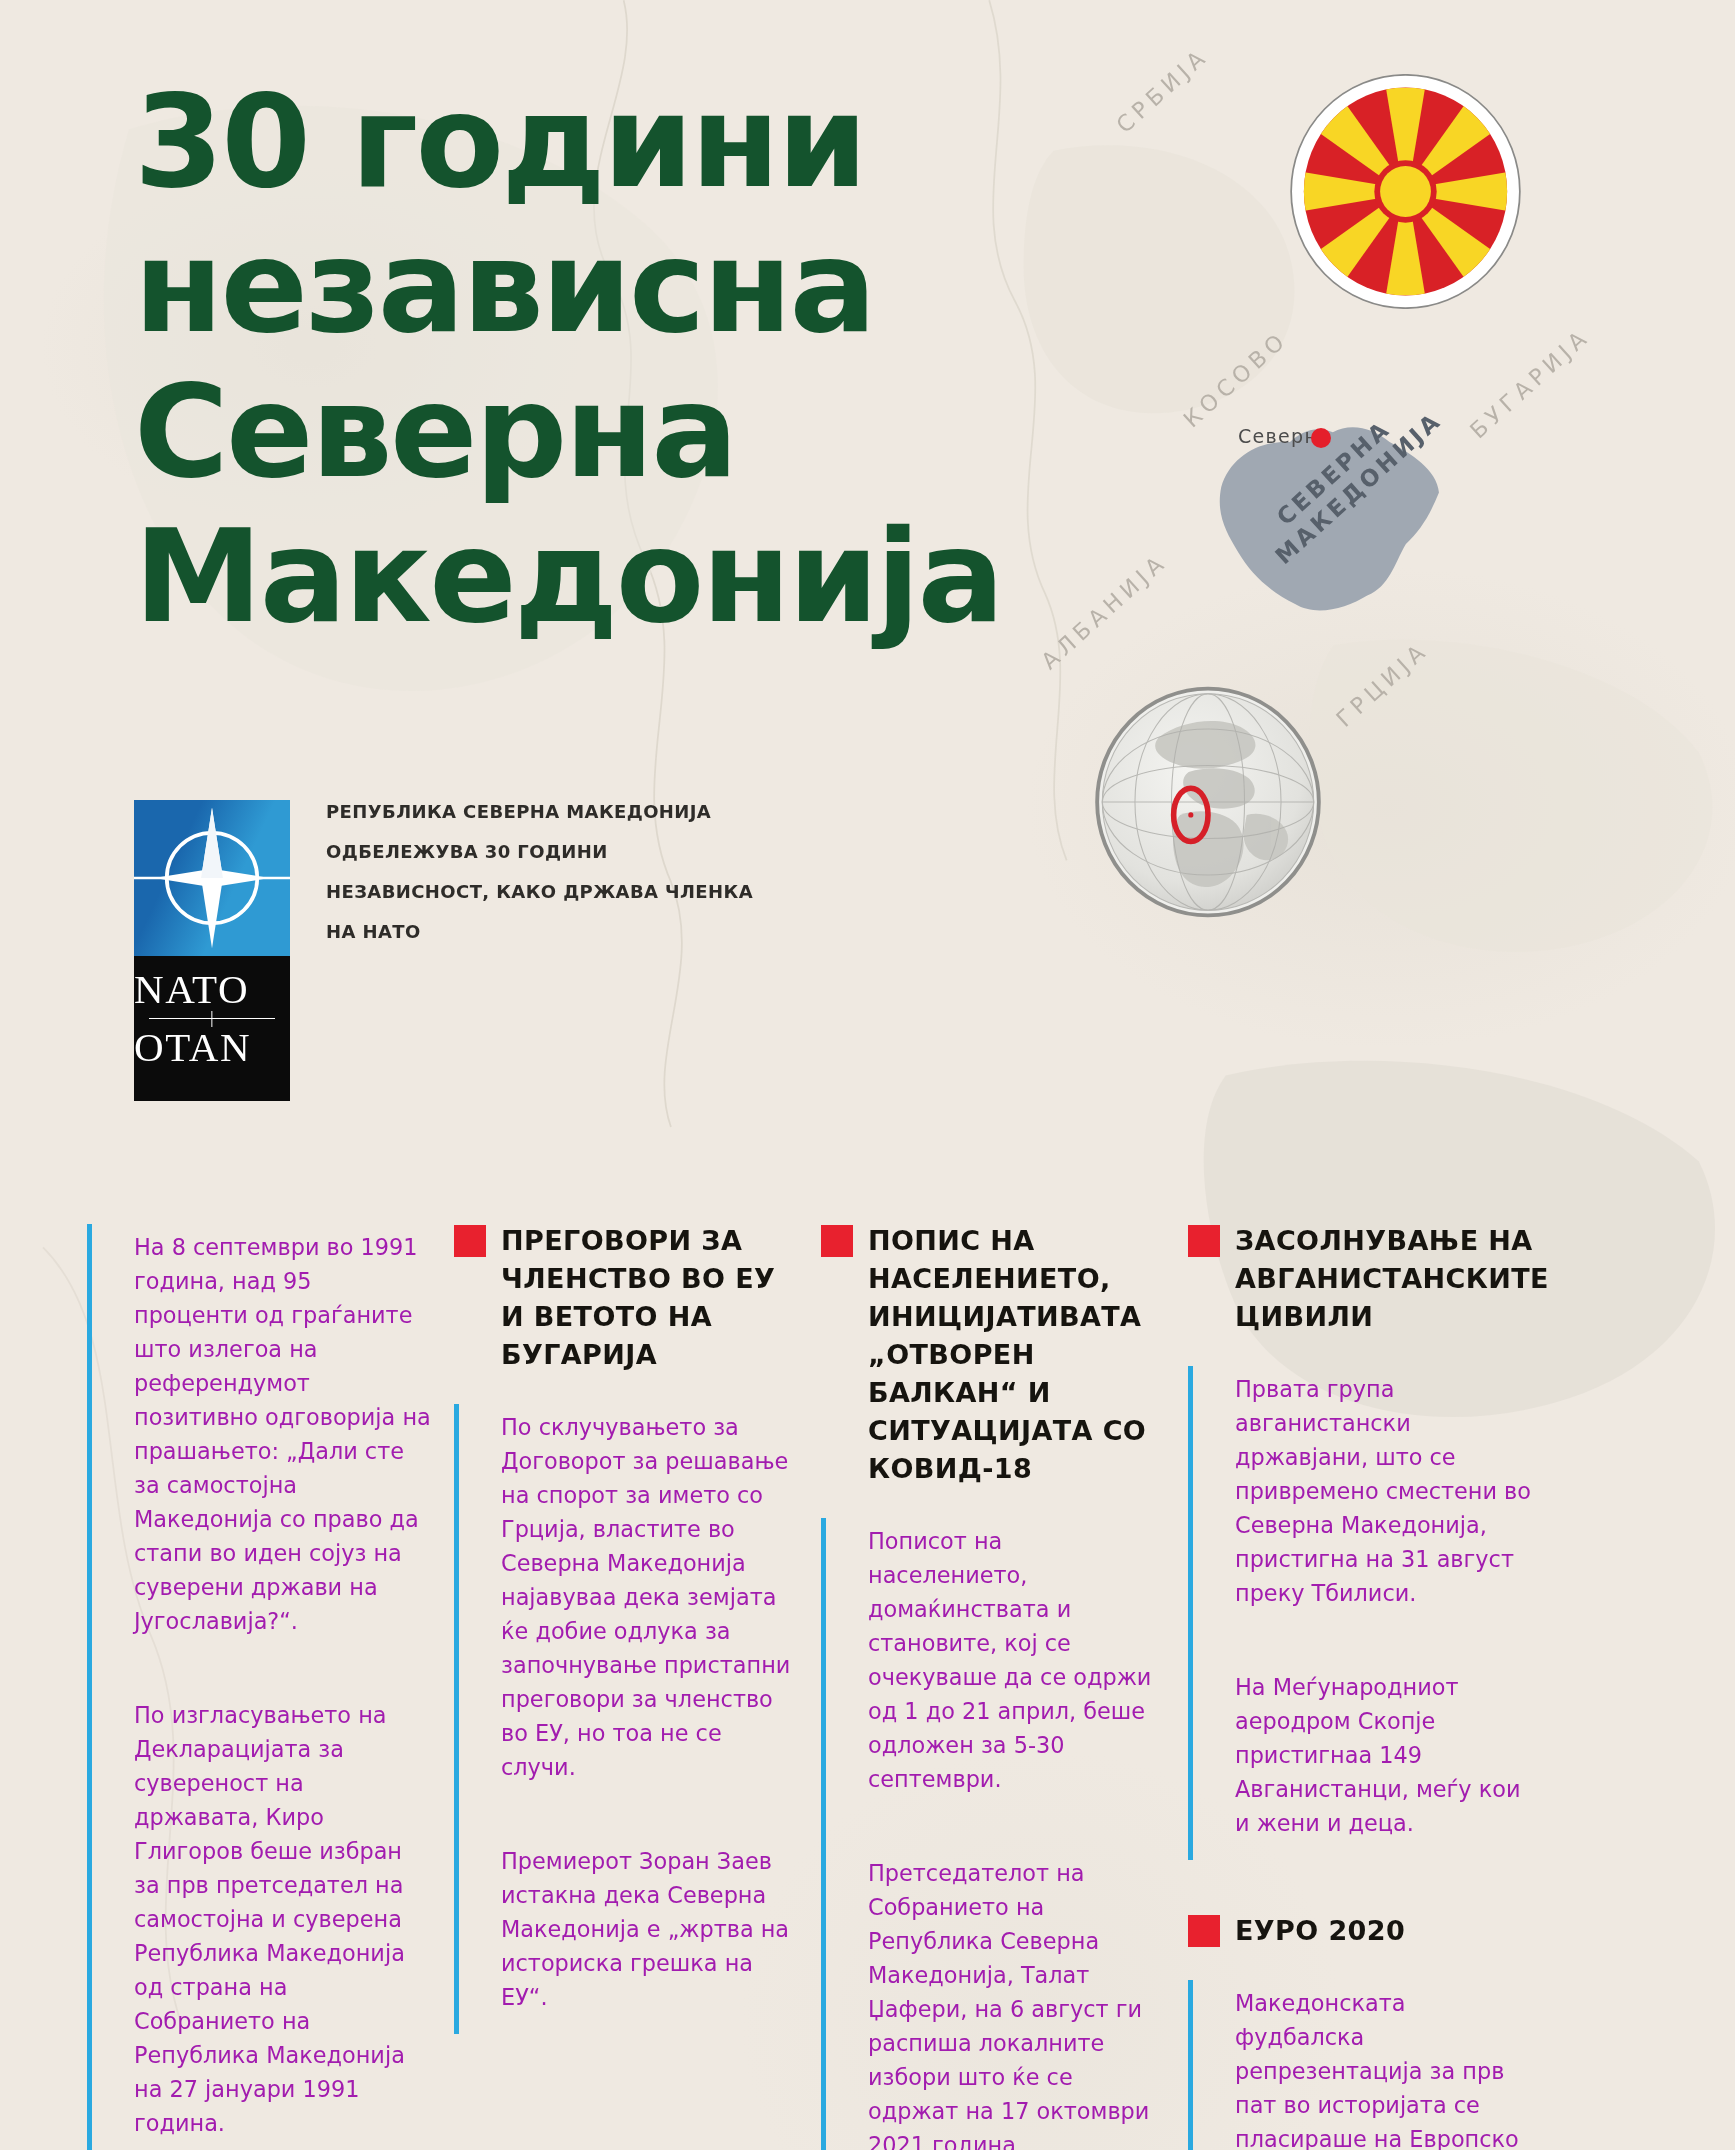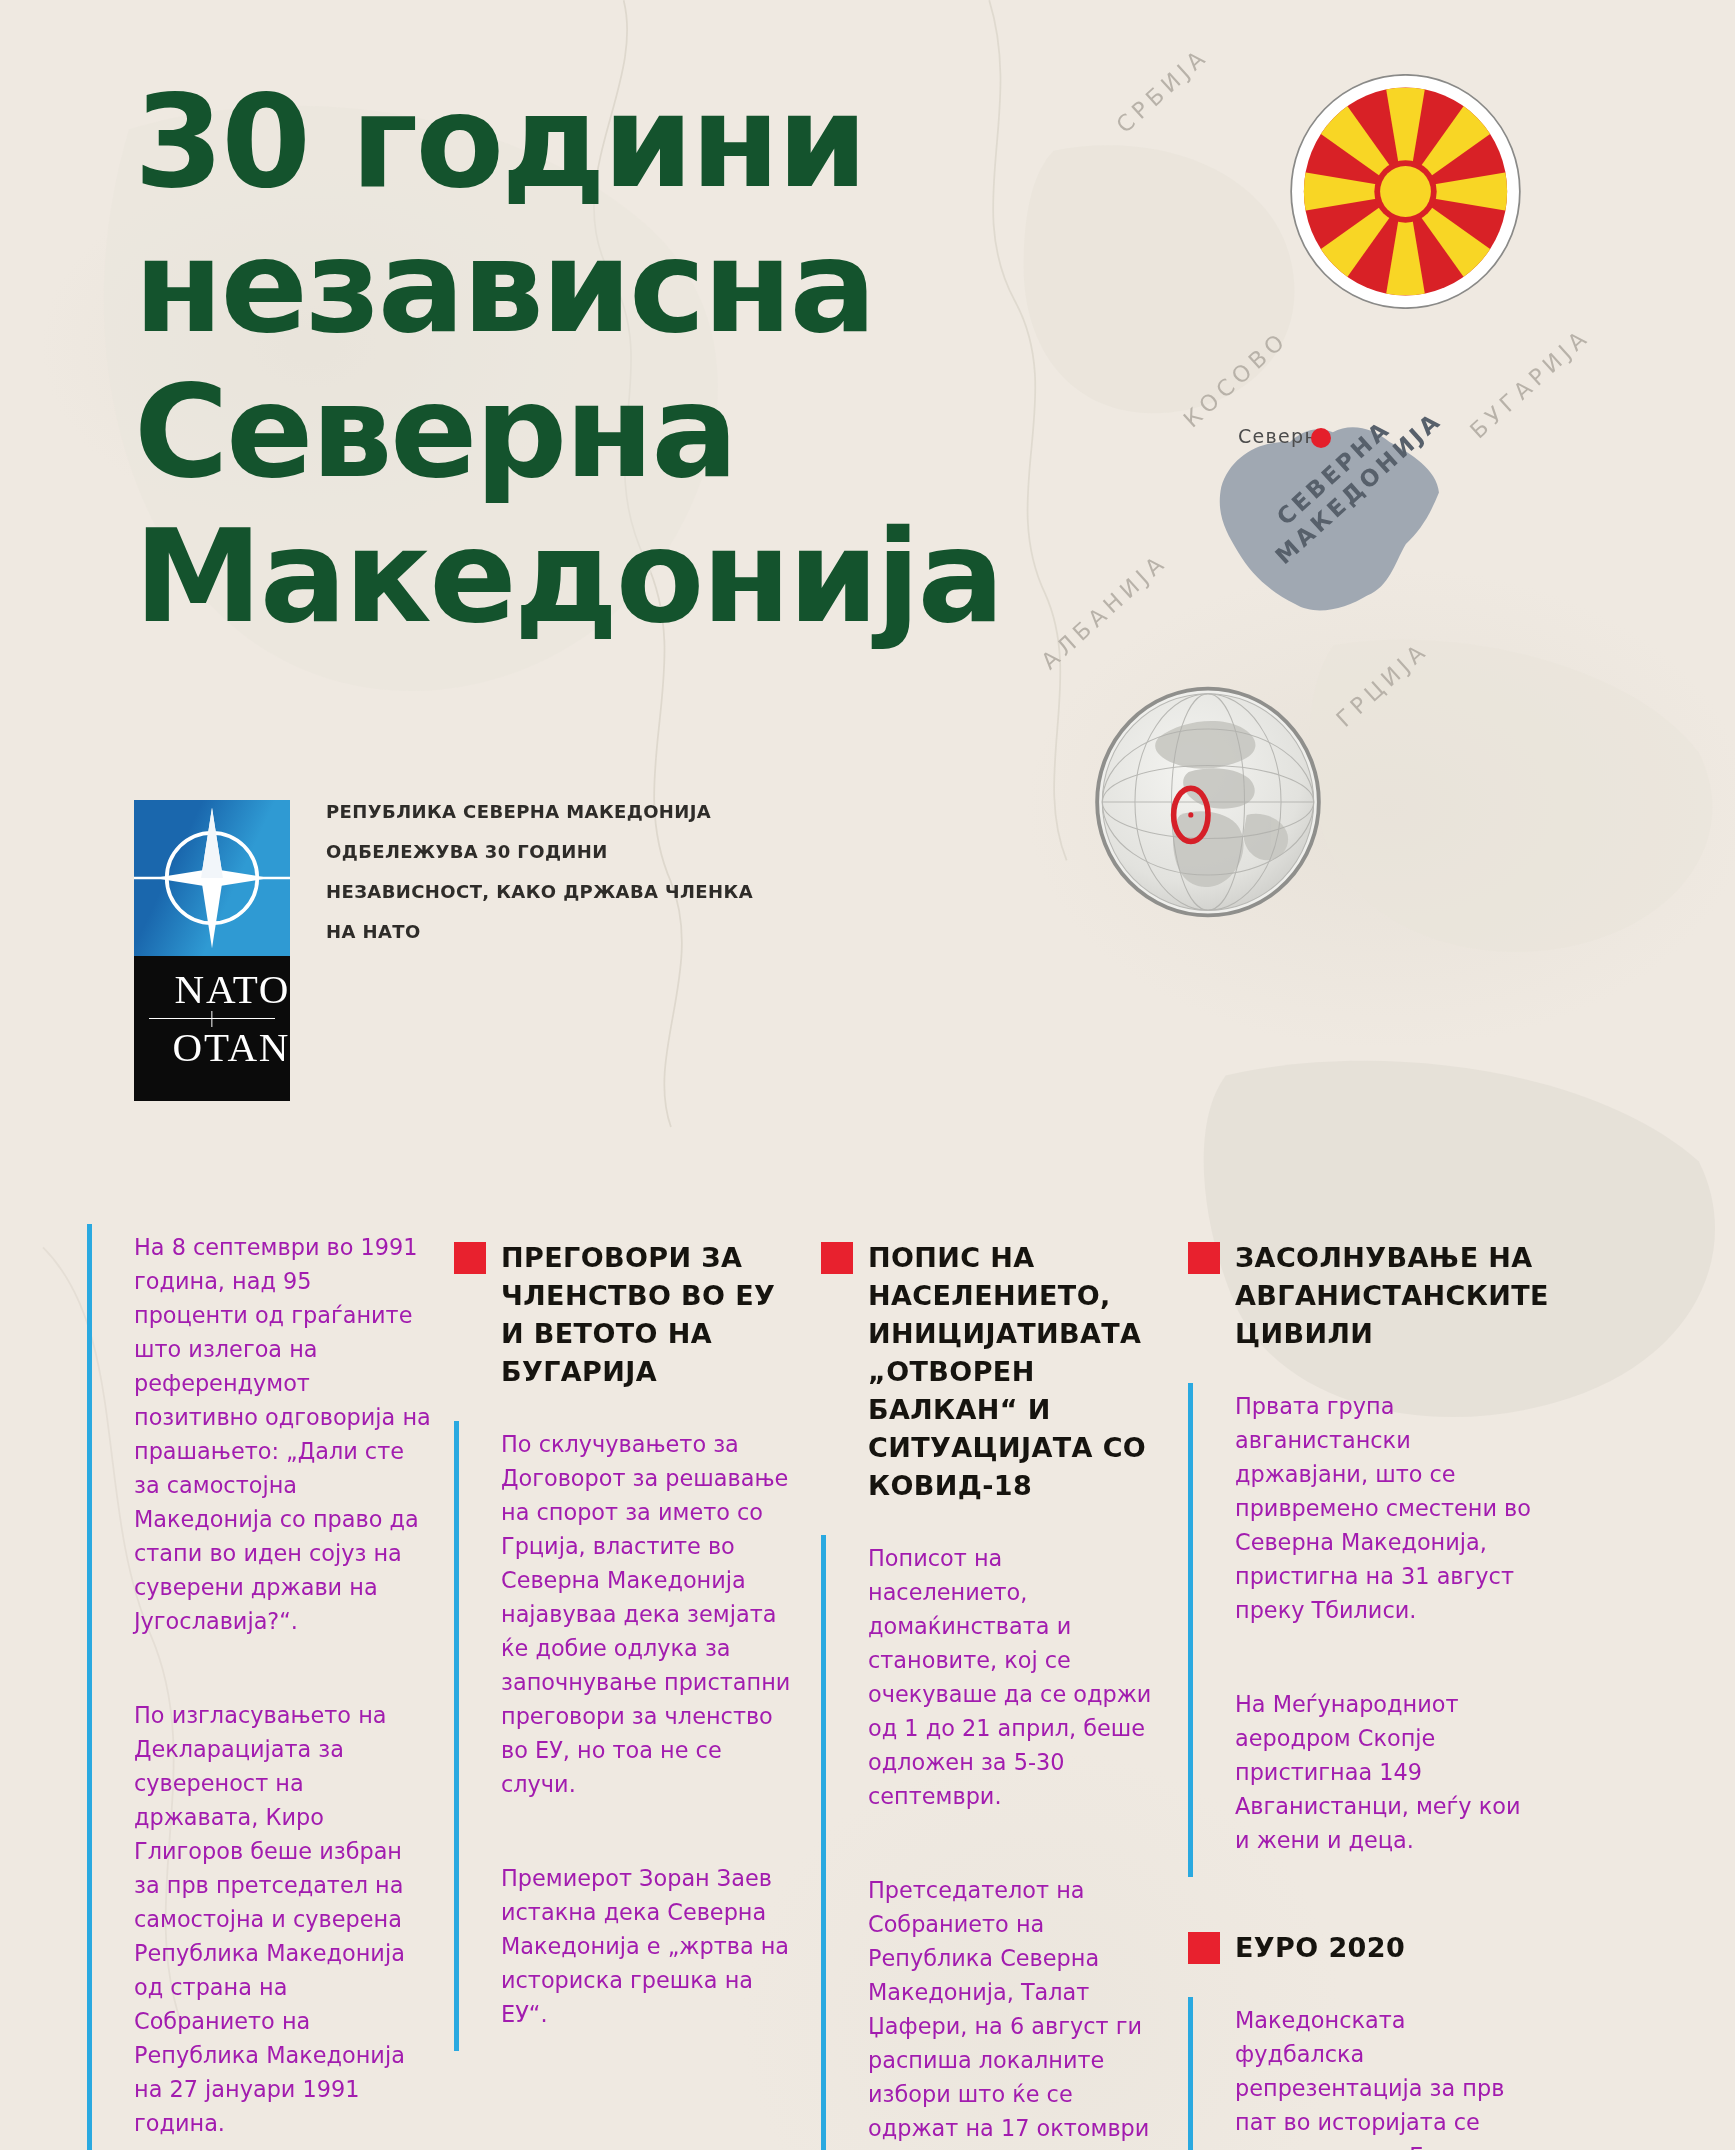--- a/index.html
+++ b/index.html
@@ -35,41 +35,41 @@
   #country-label{position:absolute; left:1244px; top:455px; width:198px; text-align:center;
                  transform:rotate(-42deg); color:#57606b; font-weight:bold; font-size:23px;
                  letter-spacing:3.4px; line-height:28px;}
 
   
   #globe{position:absolute; left:1094px; top:686px; width:228px; height:232px;}
 
   
   #nato-logo{position:absolute; left:134px; top:800px; width:156px;}
   #nato-blue{width:156px; height:156px; background:linear-gradient(115deg,#1a67ad 0%,#1a67ad 30%,#2f9ad3 62%,#2f9ad3 100%); position:relative;}
-  #nato-black{width:156px; height:145px; background:#0b0b0b; color:#fff; text-align:right;
+  #nato-black{width:156px; height:145px; background:#0b0b0b; color:#fff; text-align:left;
               font-family:"Liberation Serif", serif; padding-top:11.2px; box-sizing:border-box;}
   .nato-word{font-size:41px; letter-spacing:1.7px; line-height:45px;}
   .nato-div{position:relative; width:126px; height:1.3px; background:#fff; margin:6px auto 6px auto;}
   .nato-div::after{content:""; position:absolute; left:50%; top:-7.3px; width:1.3px; height:16px; background:#fff; transform:translateX(-50%);}
   #nato-caption{position:absolute; left:326px; top:792px; width:443px; color:#2e2c29;
                 font-weight:bold; font-size:18px; line-height:40px; letter-spacing:0.4px;}
 
   
   #columns{position:absolute; left:0; top:0; width:1735px; height:2885px;}
   .col{position:absolute; top:1222px; width:344px;}
   .col:nth-child(1){left:87px; top:1224px;}
   .col:nth-child(2){left:454px;}
   .col:nth-child(3){left:821px;}
   .col:nth-child(4){left:1188px; width:353px;}
   .group{border-left:5.6px solid #2aa9e0; padding:6px 0 20px 42px; margin-bottom:17px;}
   .group p{margin:0 0 60px 0; font-size:22.4px; line-height:34px; color:#a21caf; width:297px;}
   .group p:last-child{margin-bottom:0;}
   .colhead{position:relative; padding-left:47px; margin:52px 0 30px 0;
            font-weight:bold; font-size:27px; line-height:38px; color:#16140f; letter-spacing:0.4px; width:301px;}
-  .col > .colhead:first-child{margin-top:17px;}
+  .col > .colhead:first-child{margin-top:0;}
   .colhead .sq{position:absolute; left:0; top:3.4px; width:32px; height:32px; background:#e8212e;}
 </style>
 </head>
 <body>
 
 <div id="page">
 
   <svg class="bgmap" width="1735" height="2885" viewBox="0 0 4034 6707">
     <path d="M1450,0 C1500,200 1300,420 1420,640 C1540,860 1380,1050 1500,1300 C1620,1550 1450,1800 1560,2050 C1640,2250 1500,2450 1560,2620" fill="none" stroke="#d9d3c8" stroke-width="4" opacity="0.8"></path>
     <path d="M2300,0 C2380,260 2240,480 2360,700 C2480,920 2320,1150 2430,1380 C2520,1580 2400,1800 2480,2000" fill="none" stroke="#d9d3c8" stroke-width="4" opacity="0.7"></path>

